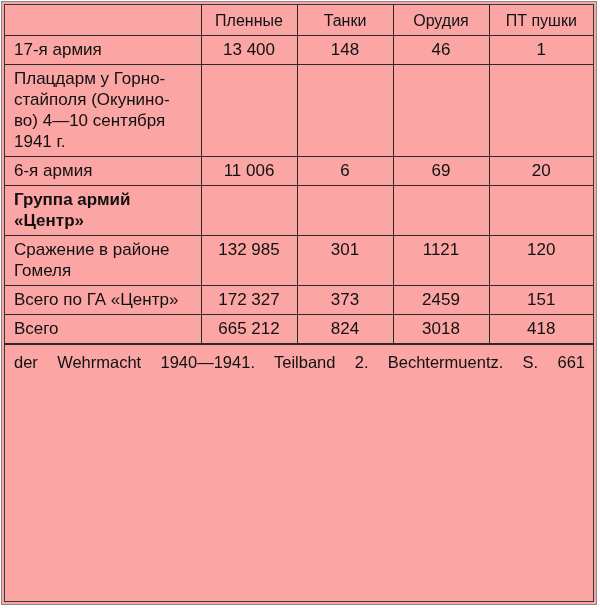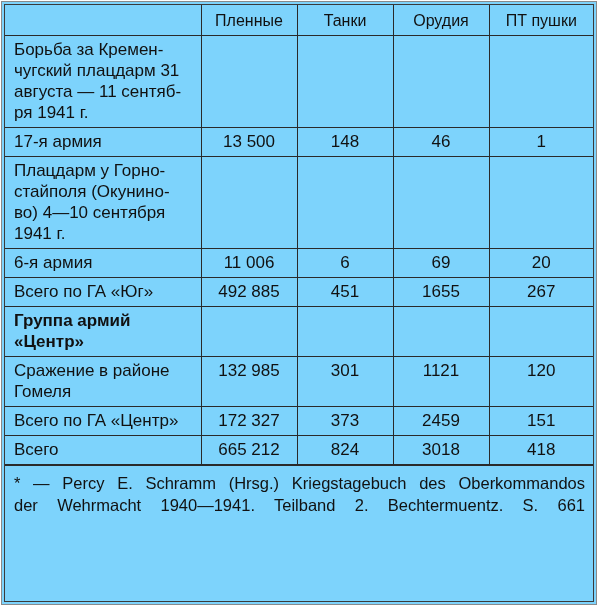--- a/index.html
+++ b/index.html
@@ -16,21 +16,21 @@
       color: #111111;
     }
     .frame {
       position: absolute;
       left: 1px;
       top: 1px;
       width: 596px;
       height: 604px;
       border: 1px solid #8a8a8a;
       box-sizing: border-box;
-      background: #7dd3fc;
+      background: #fca5a5;
     }
     .inner {
       position: absolute;
       left: 2px;
       top: 2px;
       right: 2px;
       bottom: 2px;
       border: 1.5px solid #3a3a3a;
       box-sizing: border-box;
     }
@@ -101,35 +101,23 @@
           <th></th>
           <th>Пленные</th>
           <th>Танки</th>
           <th>Орудия</th>
           <th>ПТ пушки</th>
         </tr>
       </thead>
       <tbody id="tbody">
           <tr>
             <td class="label">
-              <div>Борьба за Кремен-</div>
-              <div>чугский плацдарм 31</div>
-              <div>августа — 11 сентяб-</div>
-              <div>ря 1941 г.</div>
-            </td>
-            <td class="num"></td>
-            <td class="num"></td>
-            <td class="num"></td>
-            <td class="num"></td>
-          </tr>
-          <tr>
-            <td class="label">
               <div>17-я армия</div>
             </td>
-            <td class="num">13 500</td>
+            <td class="num">13 400</td>
             <td class="num">148</td>
             <td class="num">46</td>
             <td class="num">1</td>
           </tr>
           <tr>
             <td class="label">
               <div>Плацдарм у Горно-</div>
               <div>стайполя (Окунино-</div>
               <div>во) 4—10 сентября</div>
               <div>1941 г.</div>
@@ -140,29 +128,20 @@
             <td class="num"></td>
           </tr>
           <tr>
             <td class="label">
               <div>6-я армия</div>
             </td>
             <td class="num">11 006</td>
             <td class="num">6</td>
             <td class="num">69</td>
             <td class="num">20</td>
-          </tr>
-          <tr>
-            <td class="label">
-              <div>Всего по ГА «Юг»</div>
-            </td>
-            <td class="num">492 885</td>
-            <td class="num">451</td>
-            <td class="num">1655</td>
-            <td class="num">267</td>
           </tr>
           <tr>
             <td class="label bold">
               <div>Группа армий</div>
               <div>«Центр»</div>
             </td>
             <td class="num"></td>
             <td class="num"></td>
             <td class="num"></td>
             <td class="num"></td>
@@ -191,17 +170,16 @@
               <div>Всего</div>
             </td>
             <td class="num">665 212</td>
             <td class="num">824</td>
             <td class="num">3018</td>
             <td class="num">418</td>
           </tr>
         </tbody>
     </table>
     <div class="footnote">
-      <span>* — Percy E. Schramm (Hrsg.) Kriegstagebuch des Oberkommandos</span>
       <span>der Wehrmacht 1940—1941. Teilband 2. Bechtermuentz. S. 661</span>
     </div>
   </div>
 </div>
 
 </body></html>

